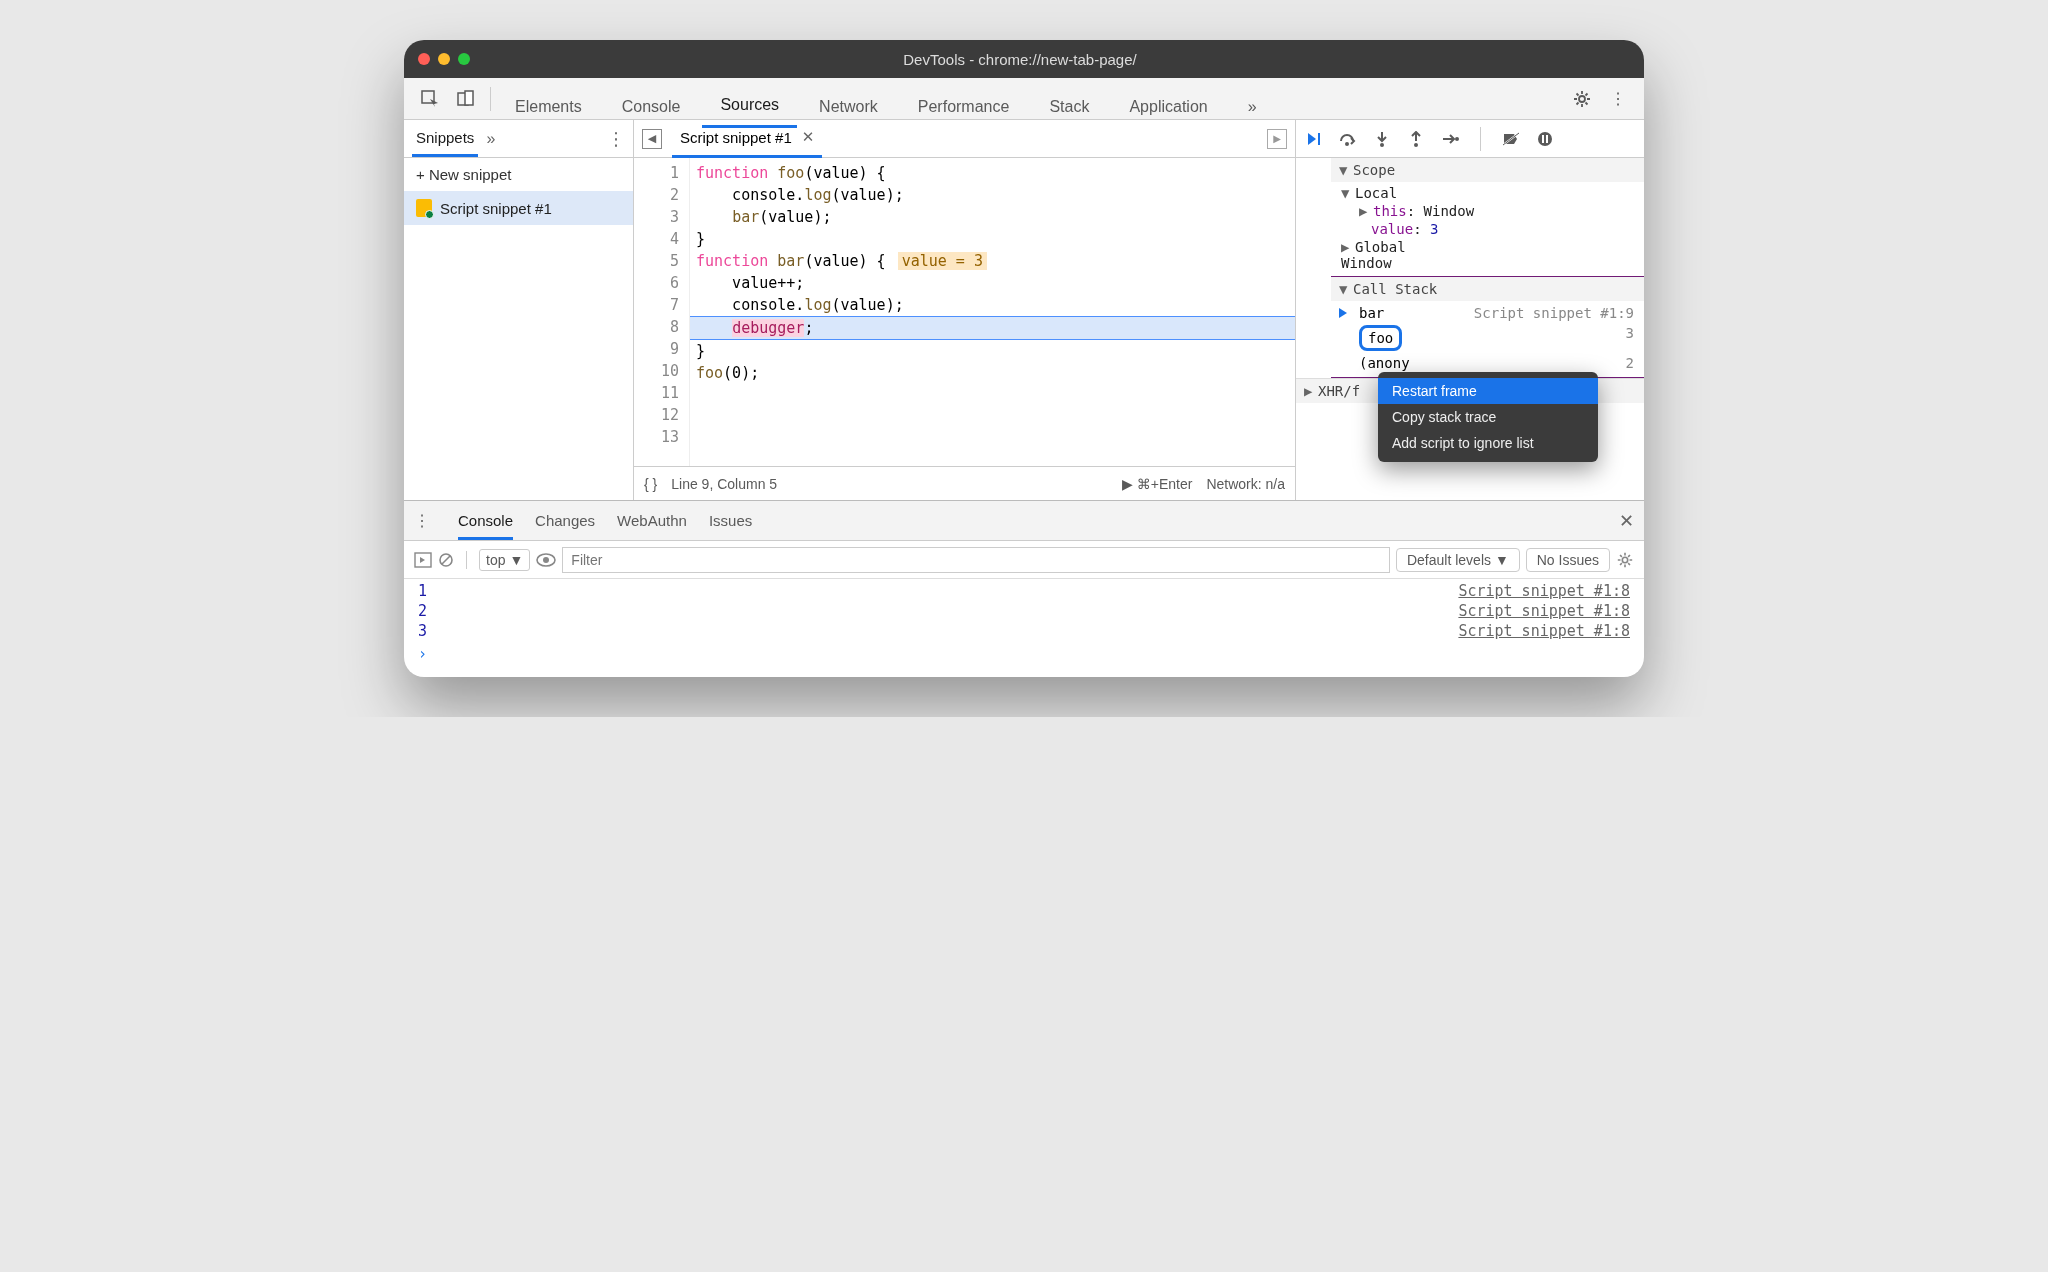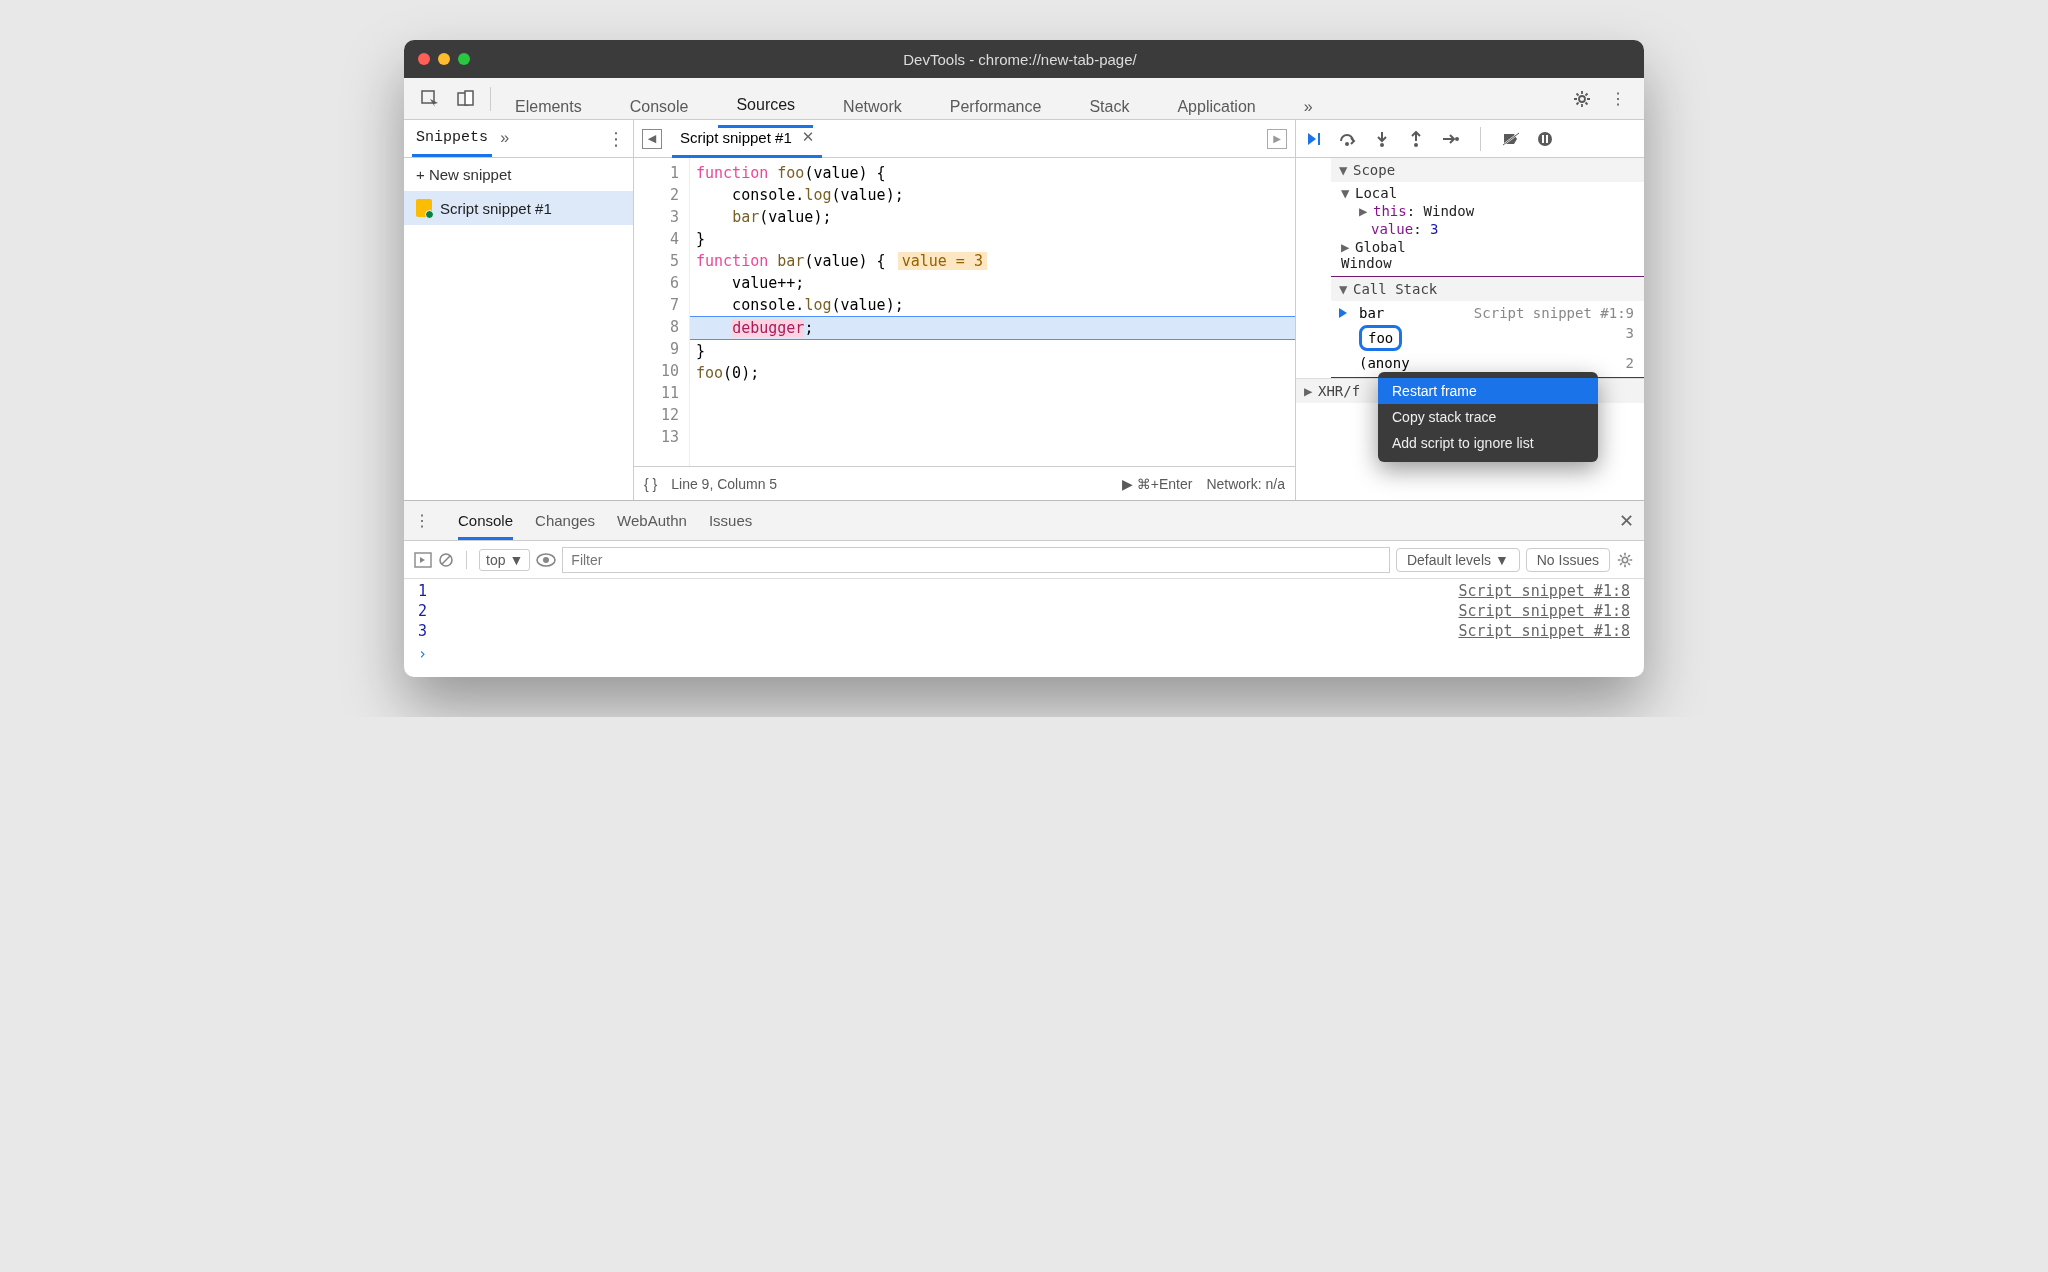--- a/index.html
+++ b/index.html
@@ -1,35 +1,35 @@
 <!DOCTYPE html>
 <html><head>
 <meta charset="utf-8">
 <style>
 * { box-sizing: border-box; margin: 0; padding: 0; }
 body { font-family: -apple-system, BlinkMacSystemFont, "Segoe UI", Helvetica, Arial, sans-serif; background: #e8e8e8; display: flex; justify-content: center; align-items: flex-start; padding: 40px 0; }
-.window { width: 1240px; background: #fff; border-radius: 10px; box-shadow: 0 30px 60px rgba(0,0,0,0.35); overflow: hidden; }
+.window { width: 1240px; background: #fff; border-radius: 20px; box-shadow: 0 30px 60px rgba(0,0,0,0.35); overflow: hidden; }
 .titlebar { background: #3b3b3b; height: 38px; display: flex; align-items: center; padding: 0 14px; color: #dcdcdc; font-size: 15px; }
 .traffic { display: flex; gap: 8px; }
 .dot { width: 12px; height: 12px; border-radius: 50%; }
 .dot.red { background: #ff5f57; }
 .dot.yellow { background: #febc2e; }
 .dot.green { background: #28c840; }
 .title { flex: 1; text-align: center; font-weight: 500; }
 
 .toolbar { display: flex; align-items: center; border-bottom: 1px solid #ccc; background: #f3f3f3; height: 42px; padding: 0 8px; }
 .tool-icon { width: 24px; height: 24px; display: flex; align-items: center; justify-content: center; color: #5a5a5a; margin: 0 6px; cursor: pointer; }
 .divider { width: 1px; height: 24px; background: #ccc; margin: 0 6px; }
-.tabs { display: flex; gap: 12px; flex: 1; margin-top: 16px; }
+.tabs { display: flex; gap: 4px; flex: 1; margin-top: 16px; }
 .tab { padding: 0 18px; height: 42px; display: flex; align-items: center; color: #5a5a5a; font-size: 16px; cursor: pointer; }
 .tab.active { color: #1a1a1a; font-weight: 500; border-bottom: 3px solid #1a73e8; }
 
 .main { display: flex; height: 380px; }
 .left { width: 230px; border-right: 1px solid #ccc; display: flex; flex-direction: column; }
-.left-head { display: flex; align-items: center; border-bottom: 1px solid #ccc; height: 38px; padding: 0 8px; font-family: Liberation Mono, monospace; }
+.left-head { display: flex; align-items: center; border-bottom: 1px solid #ccc; height: 38px; padding: 0 8px; }
 .left-tab { color: #1a1a1a; font-size: 15px; border-bottom: 3px solid #1a73e8; padding: 8px 4px; }
 .chev { margin-left: 8px; color: #666; }
 .kebab { margin-left: auto; color: #666; font-size: 18px; cursor: pointer; }
 .new-snip { padding: 8px 12px; color: #333; font-size: 15px; cursor: pointer; }
 .snip-item { padding: 8px 12px; background: #dde8f8; color: #222; font-size: 15px; display: flex; align-items: center; gap: 8px; cursor: pointer; }
 .snip-icon { width: 16px; height: 18px; background: #fbbc04; border-radius: 2px; position: relative; }
 .snip-icon::after { content:''; position:absolute; bottom:-2px; right:-2px; width:7px; height:7px; background:#0b8043; border-radius:50%; border:1px solid #fff; }
 
 .center { flex: 1; display: flex; flex-direction: column; border-right: 1px solid #ccc; }
 .file-head { display: flex; align-items: center; height: 38px; border-bottom: 1px solid #ccc; padding: 0 8px; }

